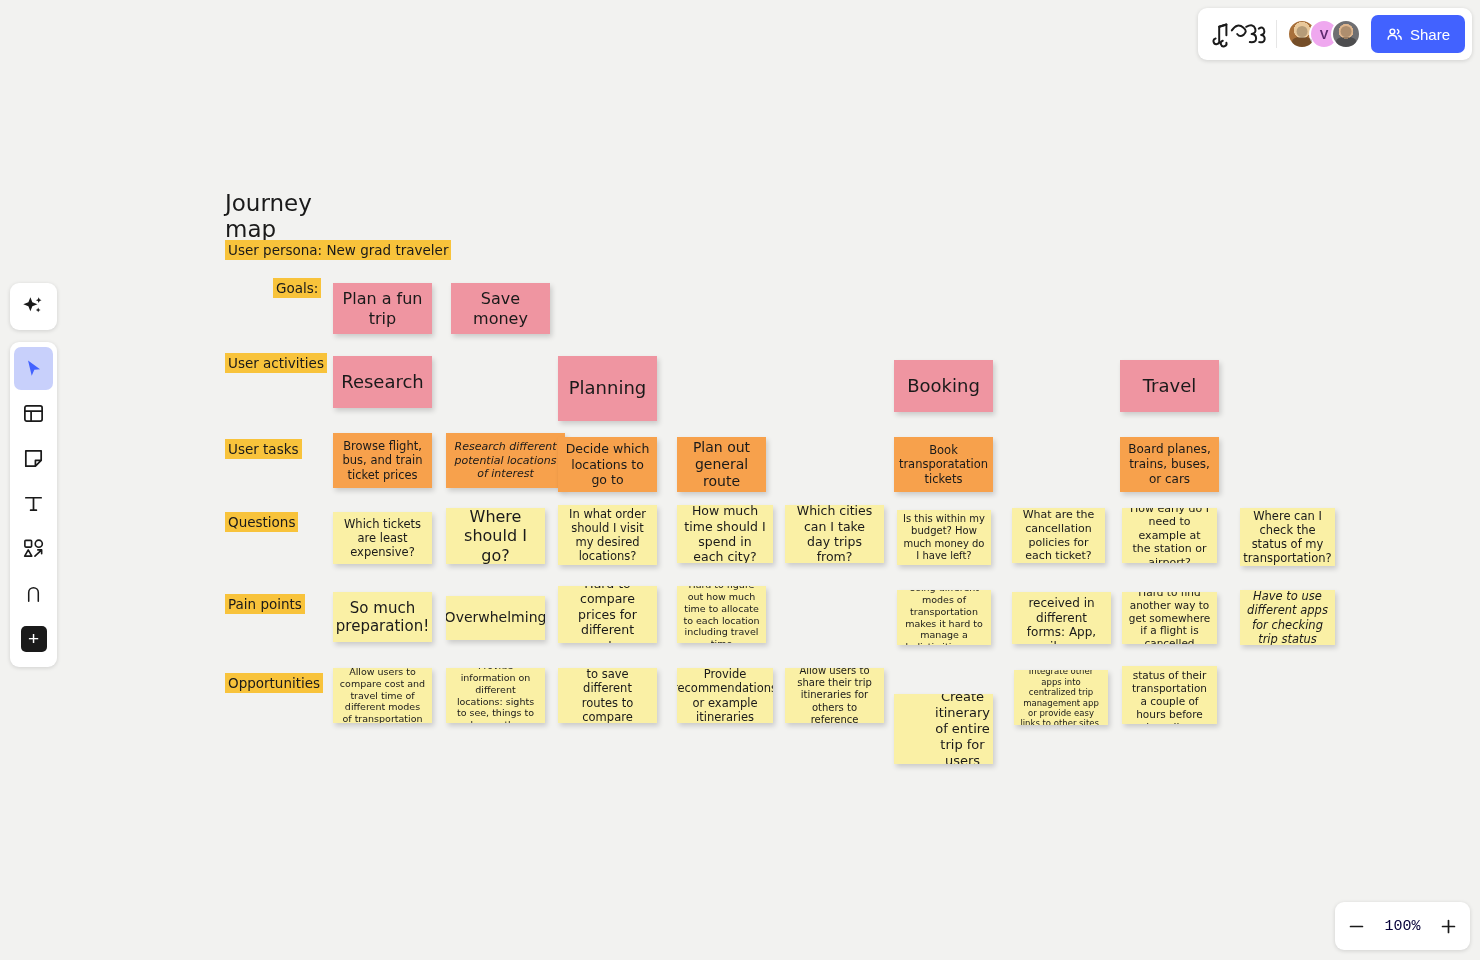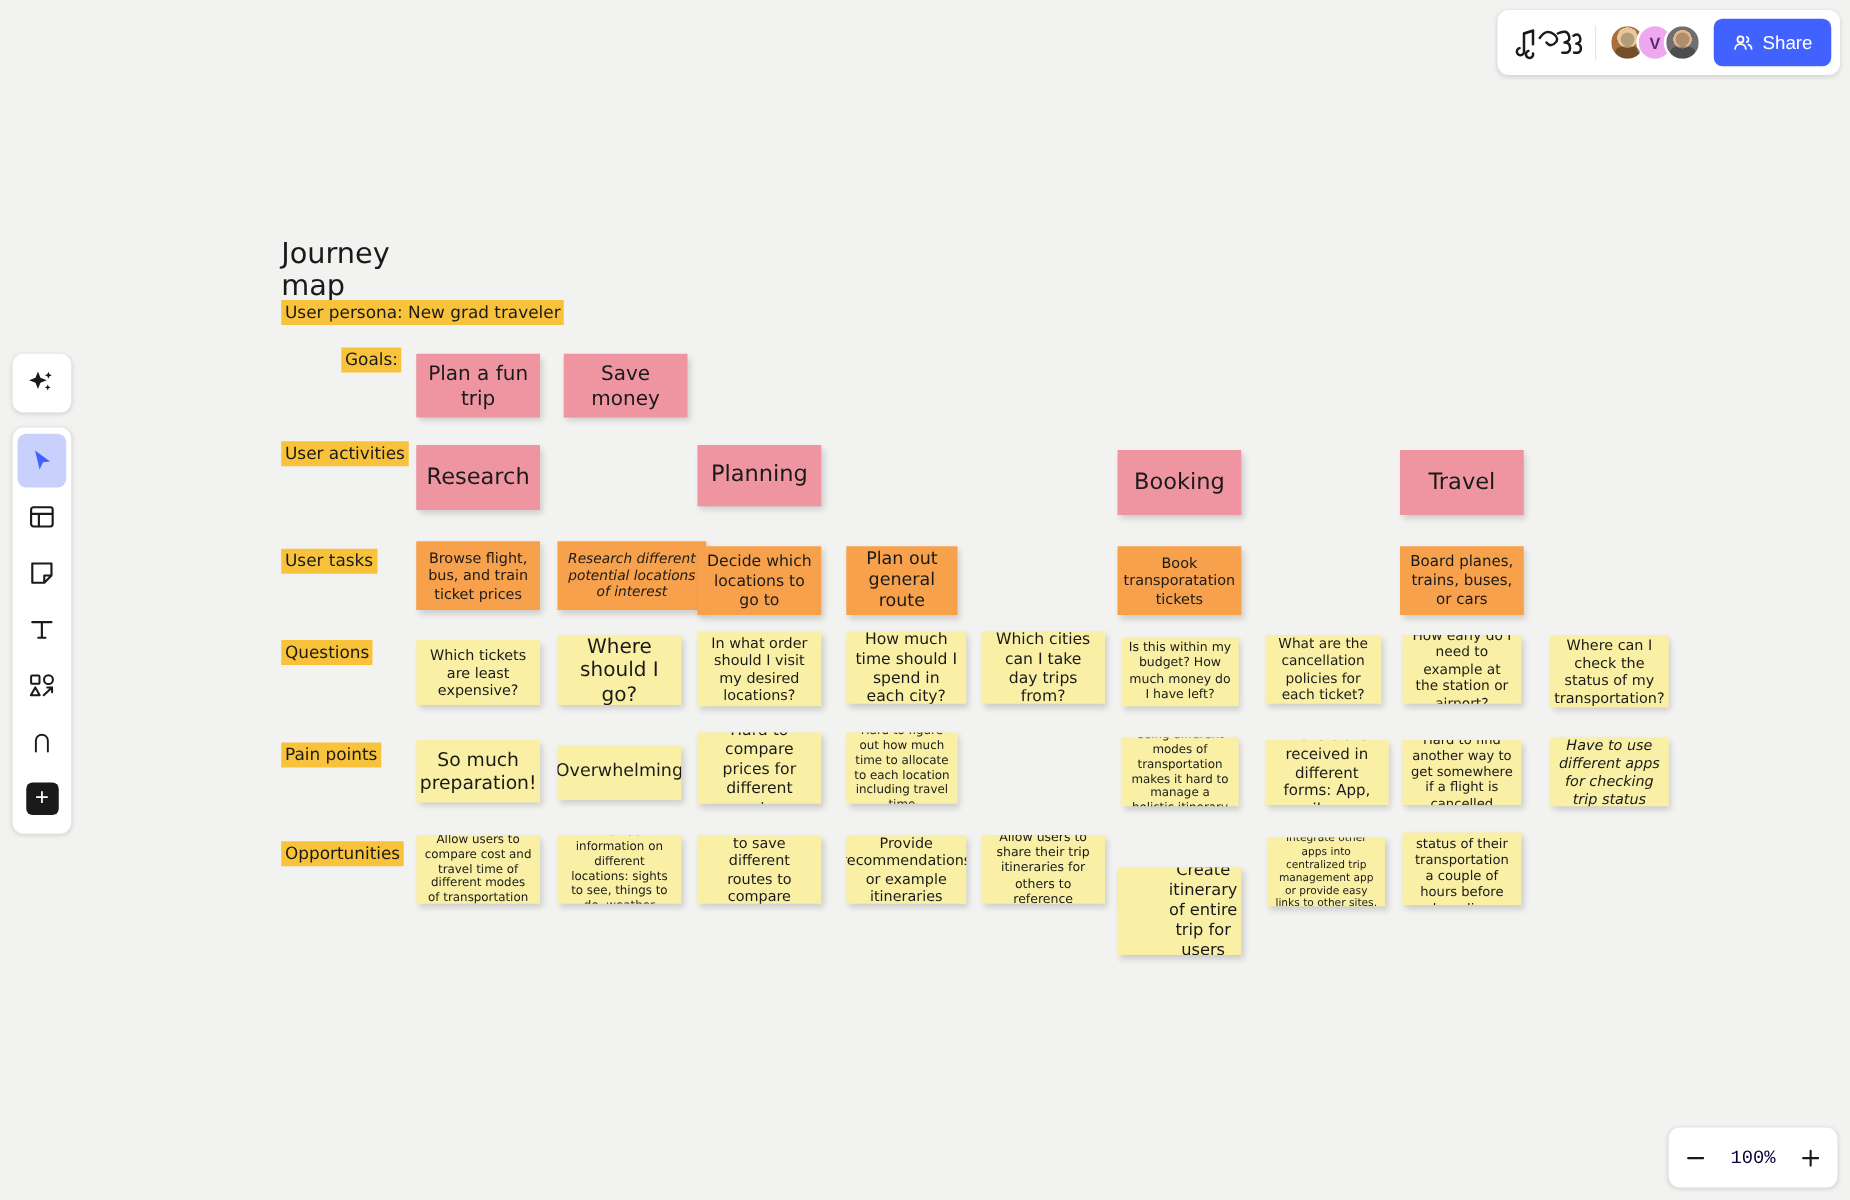--- a/index.html
+++ b/index.html
@@ -188,21 +188,21 @@
     <div class="row-label" style="left:225px; top:353px;">User activities</div>
     <div class="row-label" style="left:225px; top:439px;">User tasks</div>
     <div class="row-label" style="left:225px; top:512px;">Questions</div>
     <div class="row-label" style="left:225px; top:594px;">Pain points</div>
     <div class="row-label" style="left:225px; top:673px;">Opportunities</div>
 
     <div class="note pink" style="left:333px; top:283px; width:99px; height:51px; font-size:16px;">Plan a fun trip</div>
     <div class="note pink" style="left:451px; top:283px; width:99px; height:51px; font-size:16px;">Save money</div>
 
     <div class="note pink" style="left:333px; top:356px; width:99px; height:52px; font-size:18px;">Research</div>
-    <div class="note pink" style="left:558px; top:356px; width:99px; height:49px; font-size:18px;">Planning</div>
+    <div class="note pink" style="left:558px; top:356px; width:99px; height:65px; font-size:18px;">Planning</div>
     <div class="note pink" style="left:894px; top:360px; width:99px; height:52px; font-size:18px;">Booking</div>
     <div class="note pink" style="left:1120px; top:360px; width:99px; height:52px; font-size:18px;">Travel</div>
 
     <div class="note orange" style="left:333px; top:433px; width:99px; height:55px; font-size:11.5px;">Browse flight, bus, and train ticket prices</div>
     <div class="note orange" style="left:446px; top:433px; width:119px; height:55px; font-size:11px;font-style:italic;">Research different potential locations of interest</div>
     <div class="note orange" style="left:558px; top:437px; width:99px; height:55px; font-size:12.5px;">Decide which locations to go to</div>
     <div class="note orange" style="left:677px; top:437px; width:89px; height:55px; font-size:14px;">Plan out general route</div>
     <div class="note orange" style="left:894px; top:437px; width:99px; height:55px; font-size:11.5px;">Book transporatation tickets</div>
     <div class="note orange" style="left:1120px; top:437px; width:99px; height:55px; font-size:12px;">Board planes, trains, buses, or cars</div>
 

